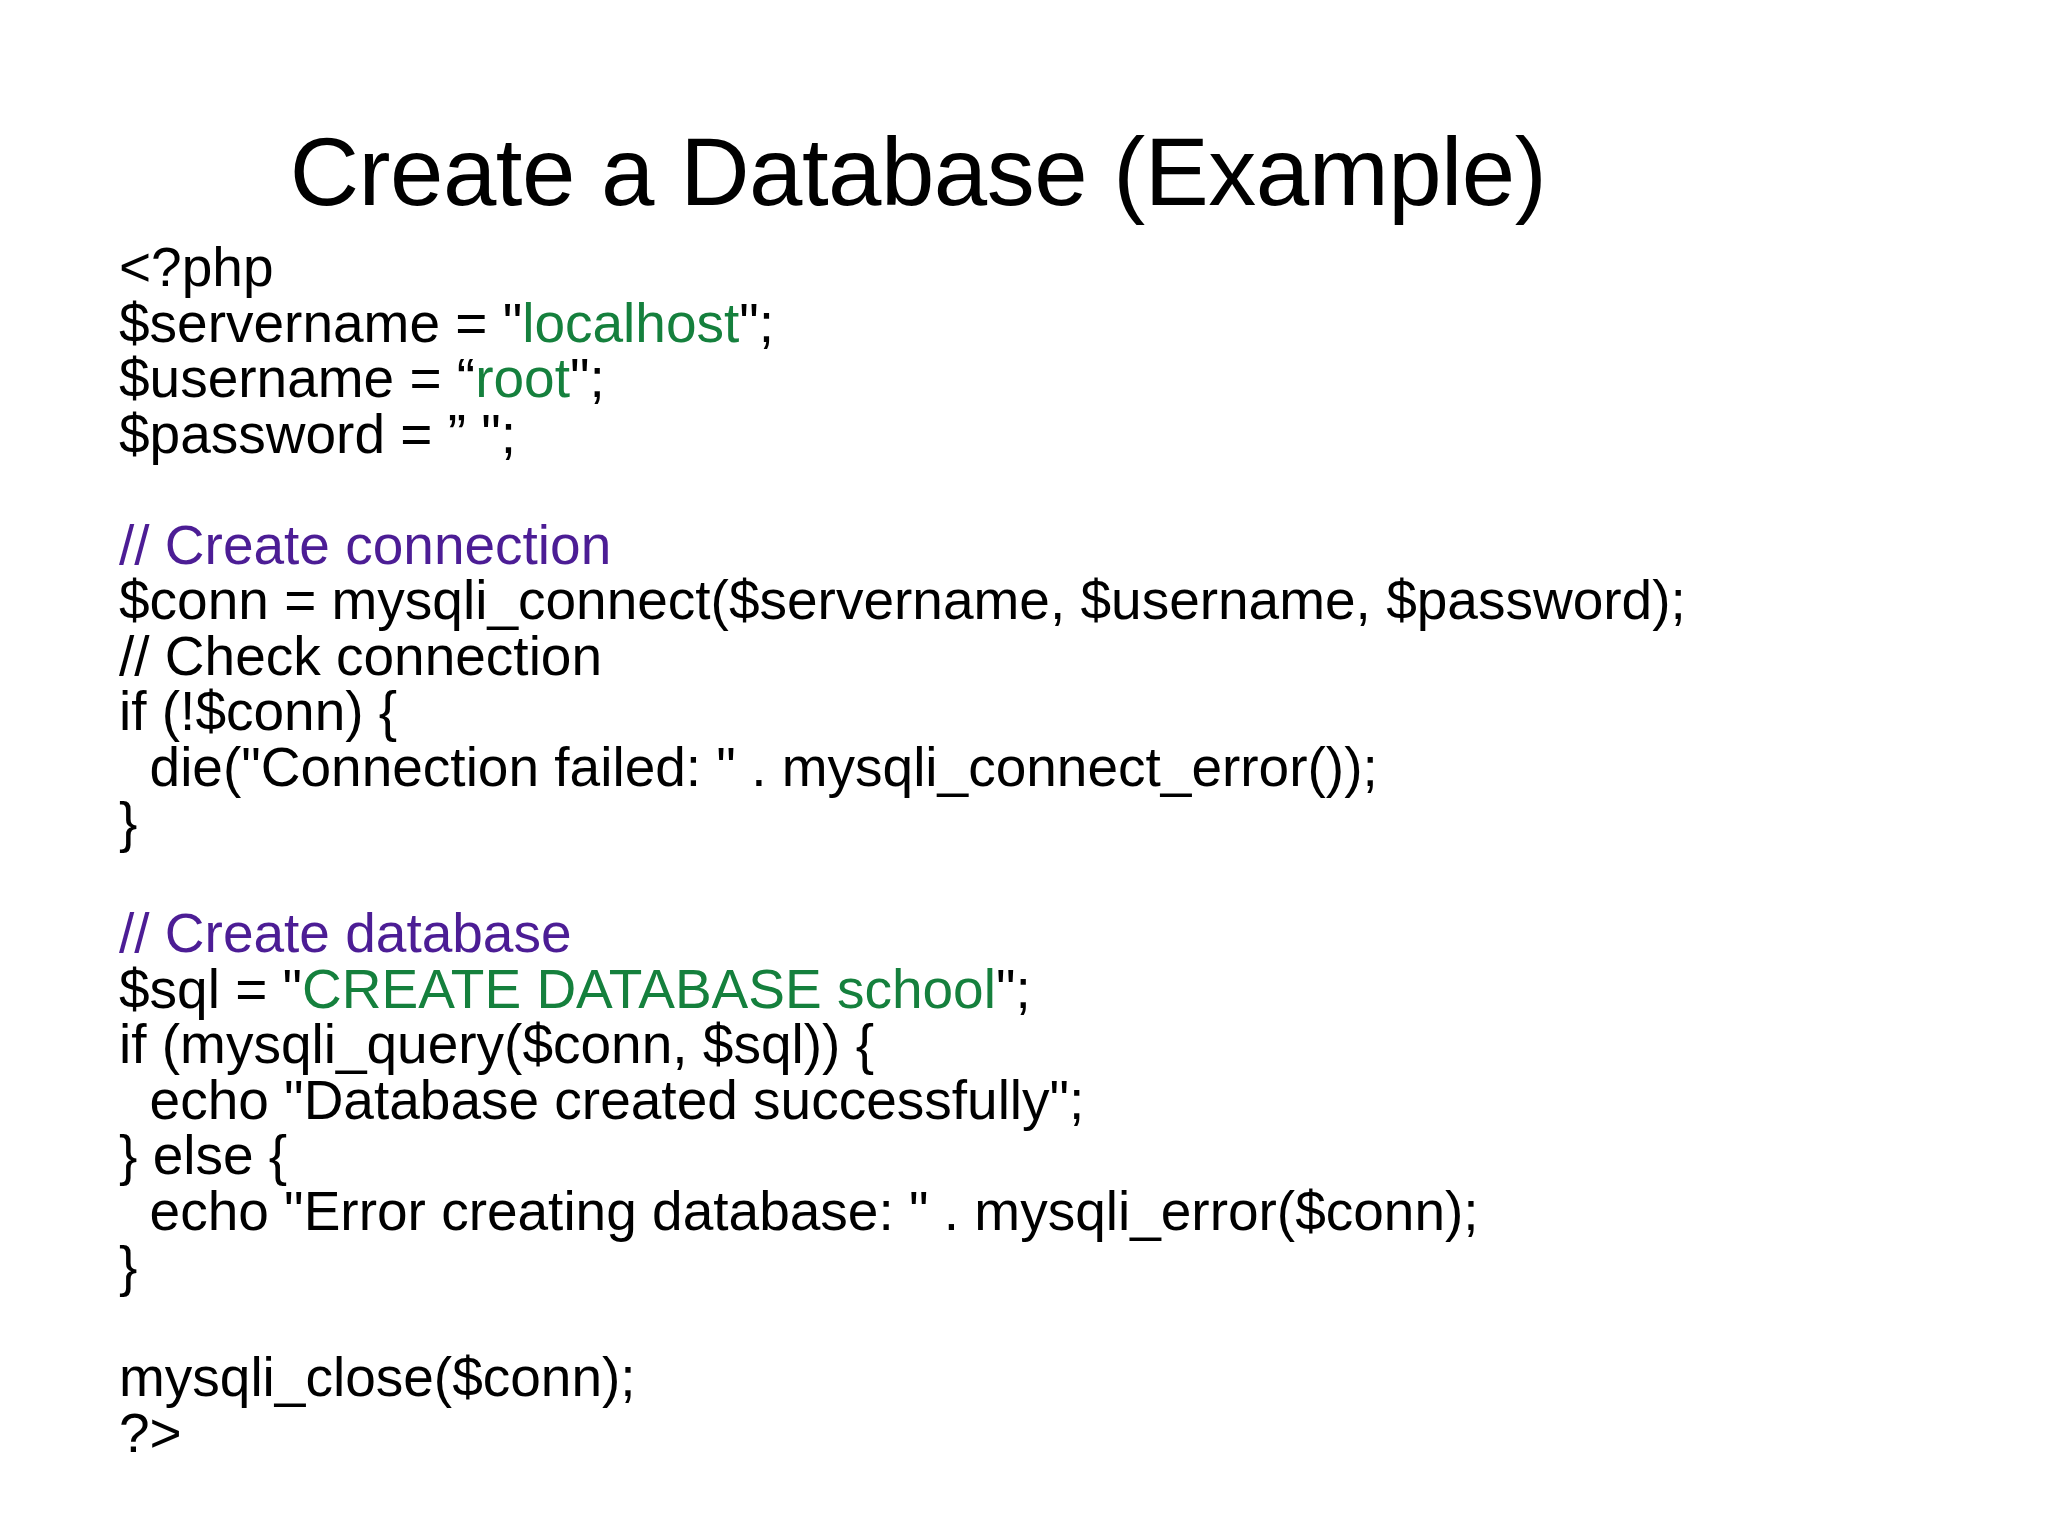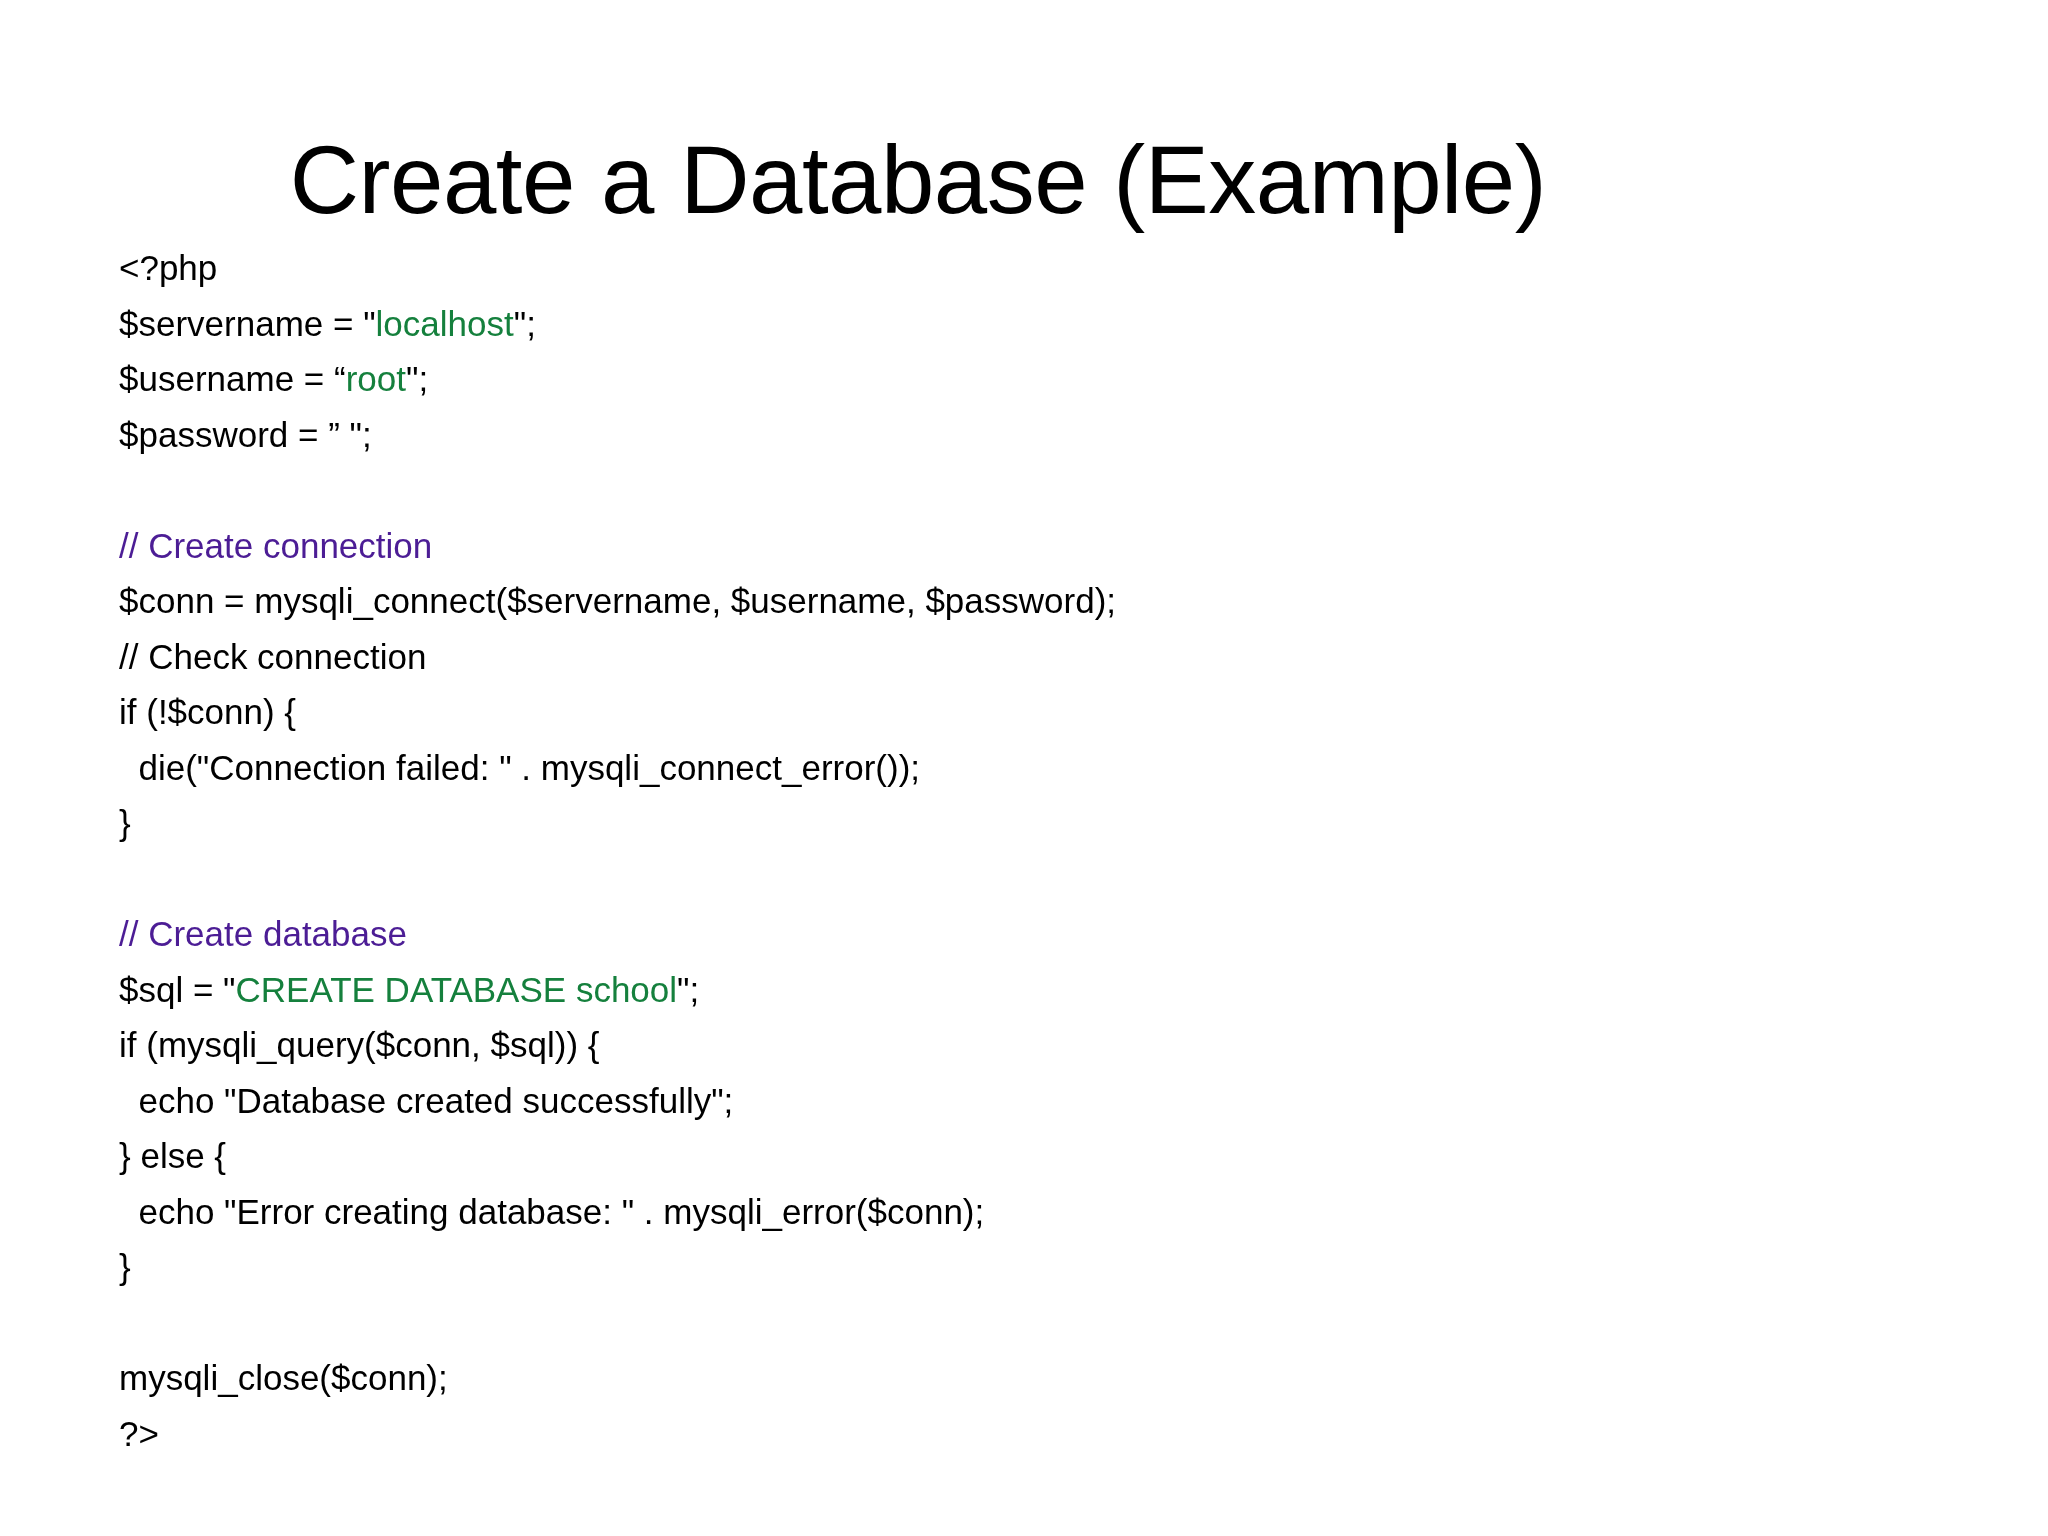--- a/index.html
+++ b/index.html
@@ -16,38 +16,38 @@
   .slide {
     position: relative;
     width: 2048px;
     height: 1536px;
     background: #ffffff;
     box-sizing: border-box;
   }
   .slide-title {
     position: absolute;
     left: 0;
-    top: 62px;
+    top: 54px;
     width: 1836px;
     text-align: center;
     font-family: "Liberation Sans", sans-serif;
     font-size: 96px;
     font-weight: 400;
     line-height: 1.12;
     color: #000000;
     letter-spacing: -0.5px;
     white-space: nowrap;
   }
   .code-block {
     position: absolute;
     left: 119px;
     top: 240px;
     width: 1860px;
     font-family: "Liberation Sans", sans-serif;
-    font-size: 35px;
+    font-size: 55px;
     line-height: 55.5px;
     color: #000000;
     white-space: pre;
     font-weight: 400;
   }
   .code-line {
     white-space: pre;
     min-height: 55.5px;
   }
   .code-line.blank {

